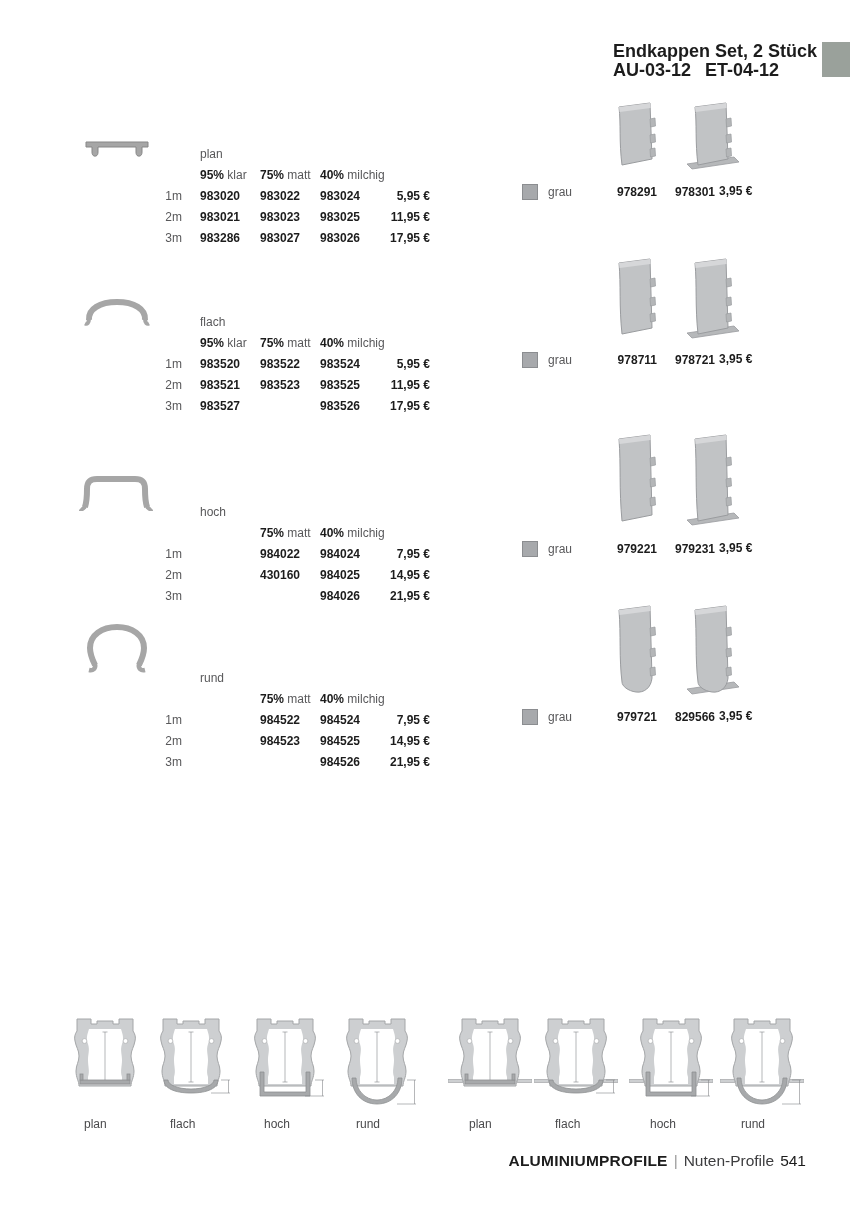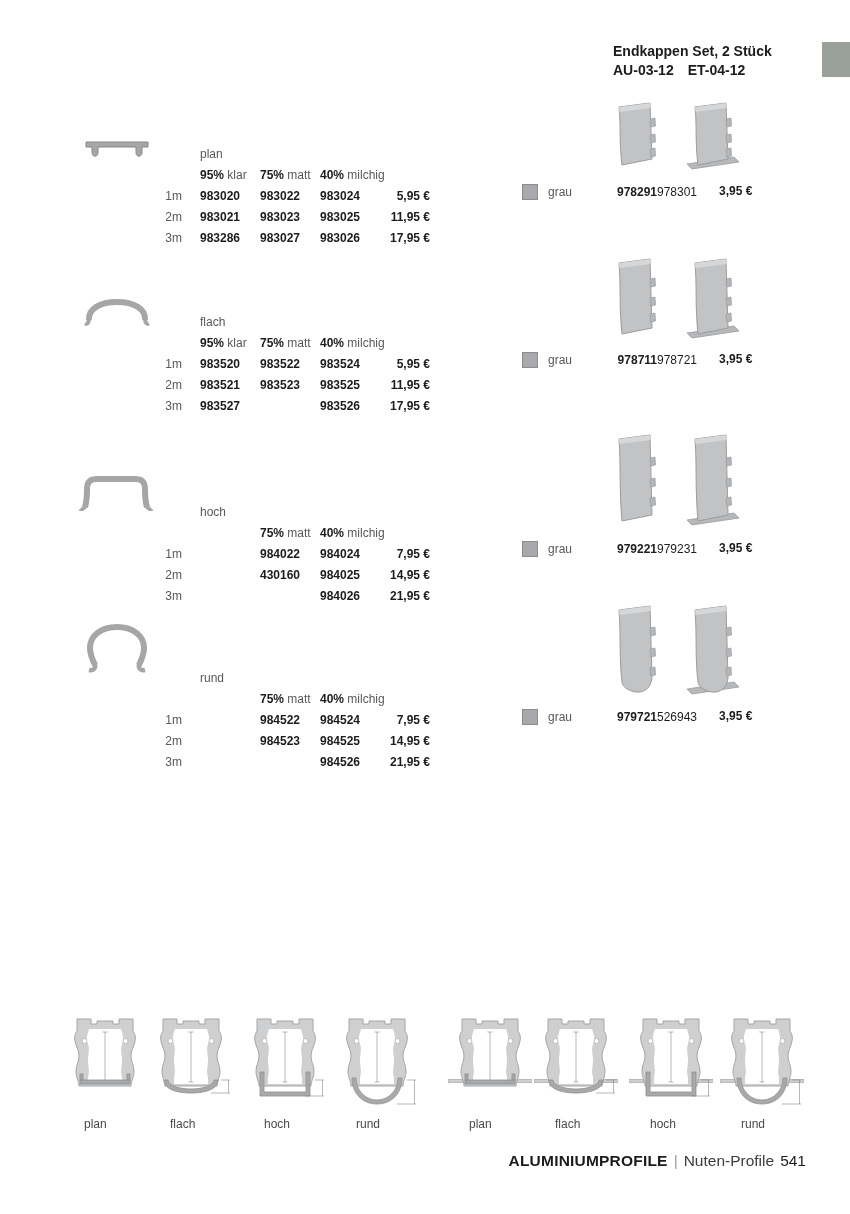--- a/index.html
+++ b/index.html
@@ -6,40 +6,40 @@
   html,body { background:#ffffff; }
   .page {
     position:relative; width:850px; height:1214px; background:#ffffff;
     font-family:"Liberation Sans", sans-serif; color:#1c1c1c; overflow:hidden;
   }
   .b { font-weight:bold; color:#1c1c1c; }
   .gray { color:#58585a; font-weight:normal; }
   .abs { position:absolute; top:0; }
 
   .hdr-left { position:absolute; left:85px; top:42px; font-size:12.5px; line-height:19px; }
-  .hdr-right { position:absolute; left:613px; top:42px; font-size:14px; line-height:19px; font-weight:bold; }
+  .hdr-right { position:absolute; left:613px; top:42px; font-size:18px; line-height:19px; font-weight:bold; }
   .code-gap { display:inline-block; width:14px; }
   .corner-tab { position:absolute; right:0; top:42px; width:28px; height:35px; }
 
   .shape-icon { position:absolute; }
 
   .cover-group { position:absolute; left:158px; width:272px; font-size:12px; height:100px; }
   .cg-line { position:absolute; left:0; width:272px; height:17px; }
   .cg-len { left:0; width:24px; text-align:right; }
   .cg-c1 { left:42px; }
   .cg-c2 { left:102px; }
   .cg-c3 { left:162px; }
   .cg-price { right:0; width:84px; text-align:right; font-weight:bold; }
 
   .ec-img { position:absolute; left:606px; display:flex; gap:14px; }
   .ec-row { position:absolute; left:522px; width:281px; height:18px; font-size:12px; }
   .ec-swatch { position:absolute; left:0; top:0; width:16px; height:16px; border:1px solid #8b8d90; }
   .ec-label { left:26px; top:1px; }
   .ec-a1 { left:65px; top:1px; width:70px; text-align:right; font-weight:bold; }
-  .ec-a2 { left:135px; top:1px; width:70px; font-weight:normal; }
+  .ec-a2 { left:123px; top:1px; width:70px; text-align:right; font-weight:bold; }
   .ec-price { left:auto; right:0; top:0; width:84px; text-align:left; font-weight:bold; }
 
   .diagram { position:absolute; top:1016px; width:84px; height:96px; }
   .diag-label { position:absolute; top:1117px; font-size:12px; color:#4a4a4c; }
 
   .footer { position:absolute; top:1152px; right:44px; font-size:15.5px; white-space:nowrap; }
   .footer .brand { font-weight:bold; letter-spacing:0.2px; }
   .footer .sep { color:#9a9a9a; padding:0 6px; font-weight:normal; }
   .footer .section { font-weight:normal; color:#3d3d3f; }
   .footer .pageno { font-weight:normal; margin-left:6px; }
@@ -275,21 +275,21 @@
         <path d="M13 8 L44 4 L44.6 9 L13.6 13 Z" fill="#d6d7d9"></path>
         <path d="M44 26 l5 -1 l0.5 8 l-5 1 Z" fill="#b4b6b8" stroke="#9a9c9f" stroke-width="0.7"></path>
         <path d="M44 47 l5 -1 l0.5 8 l-5 1 Z" fill="#b4b6b8" stroke="#9a9c9f" stroke-width="0.7"></path>
         <path d="M44 66 l5 -1 l0.5 8 l-5 1 Z" fill="#b4b6b8" stroke="#9a9c9f" stroke-width="0.7"></path>
       </svg>
     </div>
     <div class="ec-row" style="top: 709px;">
       <span class="ec-swatch" style="background:#a7a9ac"></span>
       <span class="abs ec-label gray">grau</span>
       <span class="abs ec-a1">979721</span>
-      <span class="abs ec-a2">526943</span>
+      <span class="abs ec-a2">829566</span>
       <span class="abs ec-price">3,95 €</span>
     </div>
     <div class="diagram" style="left: 63px;"><svg width="84" height="96" viewBox="0 0 84 96">
         <path d="M14 3 L28 3 L28 8 L34 8 L34 5 L50 5 L50 8 L56 8 L56 3 L70 3 L70 15 C72 18 73 21 72 25 C71 31 68 34 68 40 C68 46 71 49 71 55 C71 62 68 65 68 70 L16 70 C16 65 13 62 13 55 C13 49 16 46 16 40 C16 34 13 31 12 25 C11 21 12 18 14 15 Z" fill="#cdcfd1" stroke="#a4a6a8" stroke-width="1"></path>
         <path d="M26 13 L58 13 C60 19 61 23 59 28 C57 34 59 38 59 44 C59 51 57 55 59 61 L59 68 L25 68 L25 61 C27 55 25 51 25 44 C25 38 27 34 25 28 C23 23 24 19 26 13 Z" fill="#ffffff"></path>
         <circle cx="21.5" cy="25" r="2.4" fill="#fff" stroke="#a4a6a8" stroke-width="0.6"></circle>
         <circle cx="62.5" cy="25" r="2.4" fill="#fff" stroke="#a4a6a8" stroke-width="0.6"></circle>
         <g stroke="#85878a" stroke-width="0.6">
           <line x1="42" y1="16" x2="42" y2="66"></line>
           <line x1="39.5" y1="16" x2="44.5" y2="16"></line>

